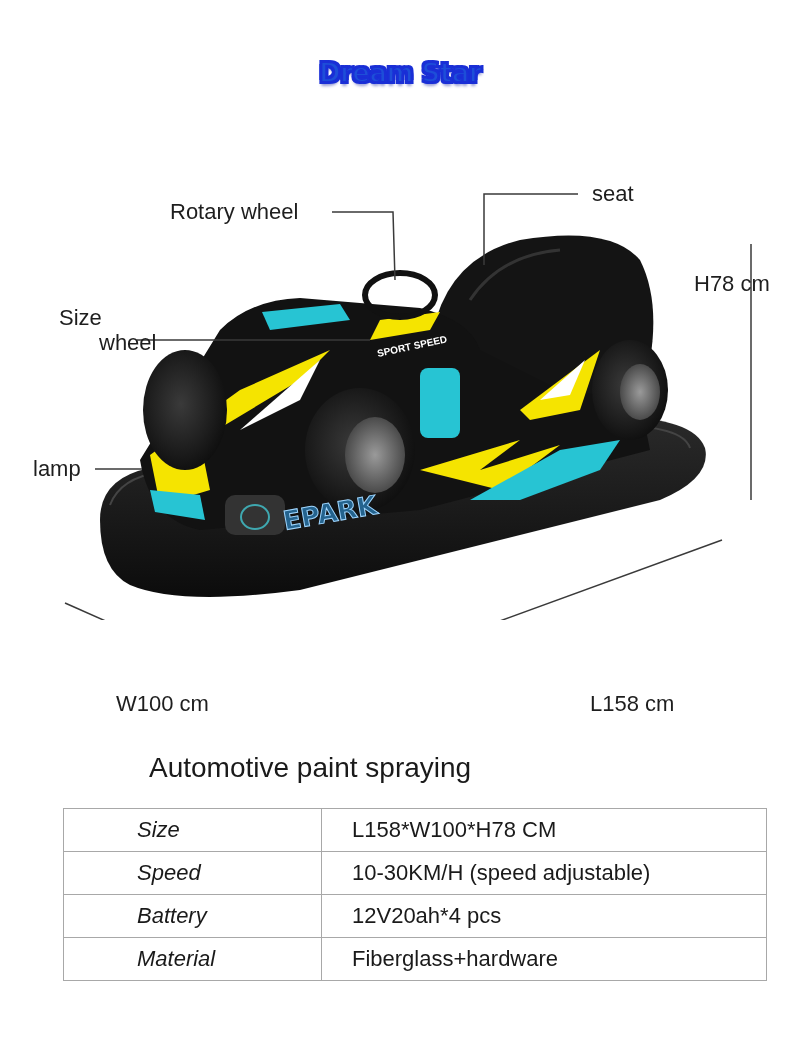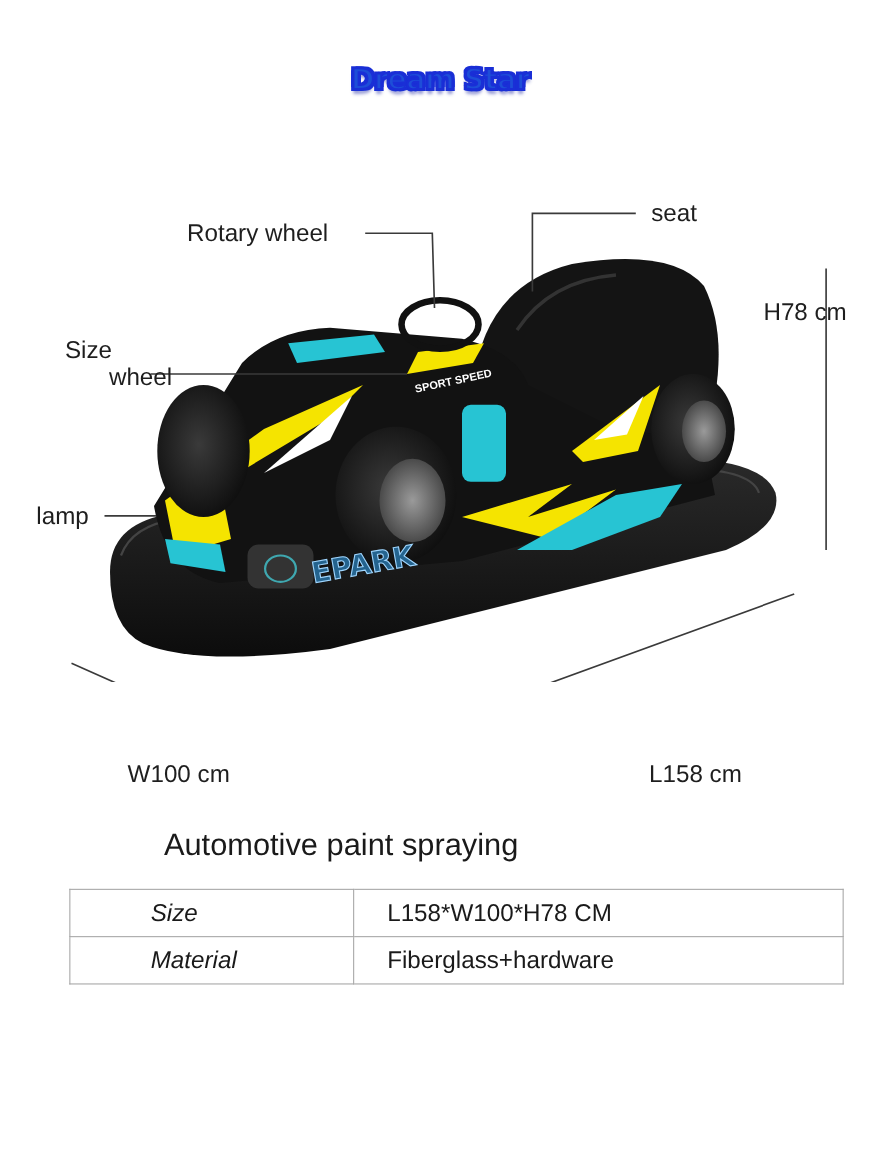--- a/index.html
+++ b/index.html
@@ -97,17 +97,25 @@
 
 <div class="abs spec-heading">Automotive paint spraying</div>
 
 <table class="specs">
   <tbody>
       <tr>
     <td class="k">Size</td>
     <td class="v">L158*W100*H78 CM</td>
   </tr>
   <tr>
+    <td class="k">Speed</td>
+    <td class="v">10-30KM/H (speed adjustable)</td>
+  </tr>
+  <tr>
+    <td class="k">Battery</td>
+    <td class="v">12V20ah*4 pcs</td>
+  </tr>
+  <tr>
     <td class="k">Material</td>
     <td class="v">Fiberglass+hardware</td>
   </tr>
 </tbody>
   </table>
 
 </body></html>

